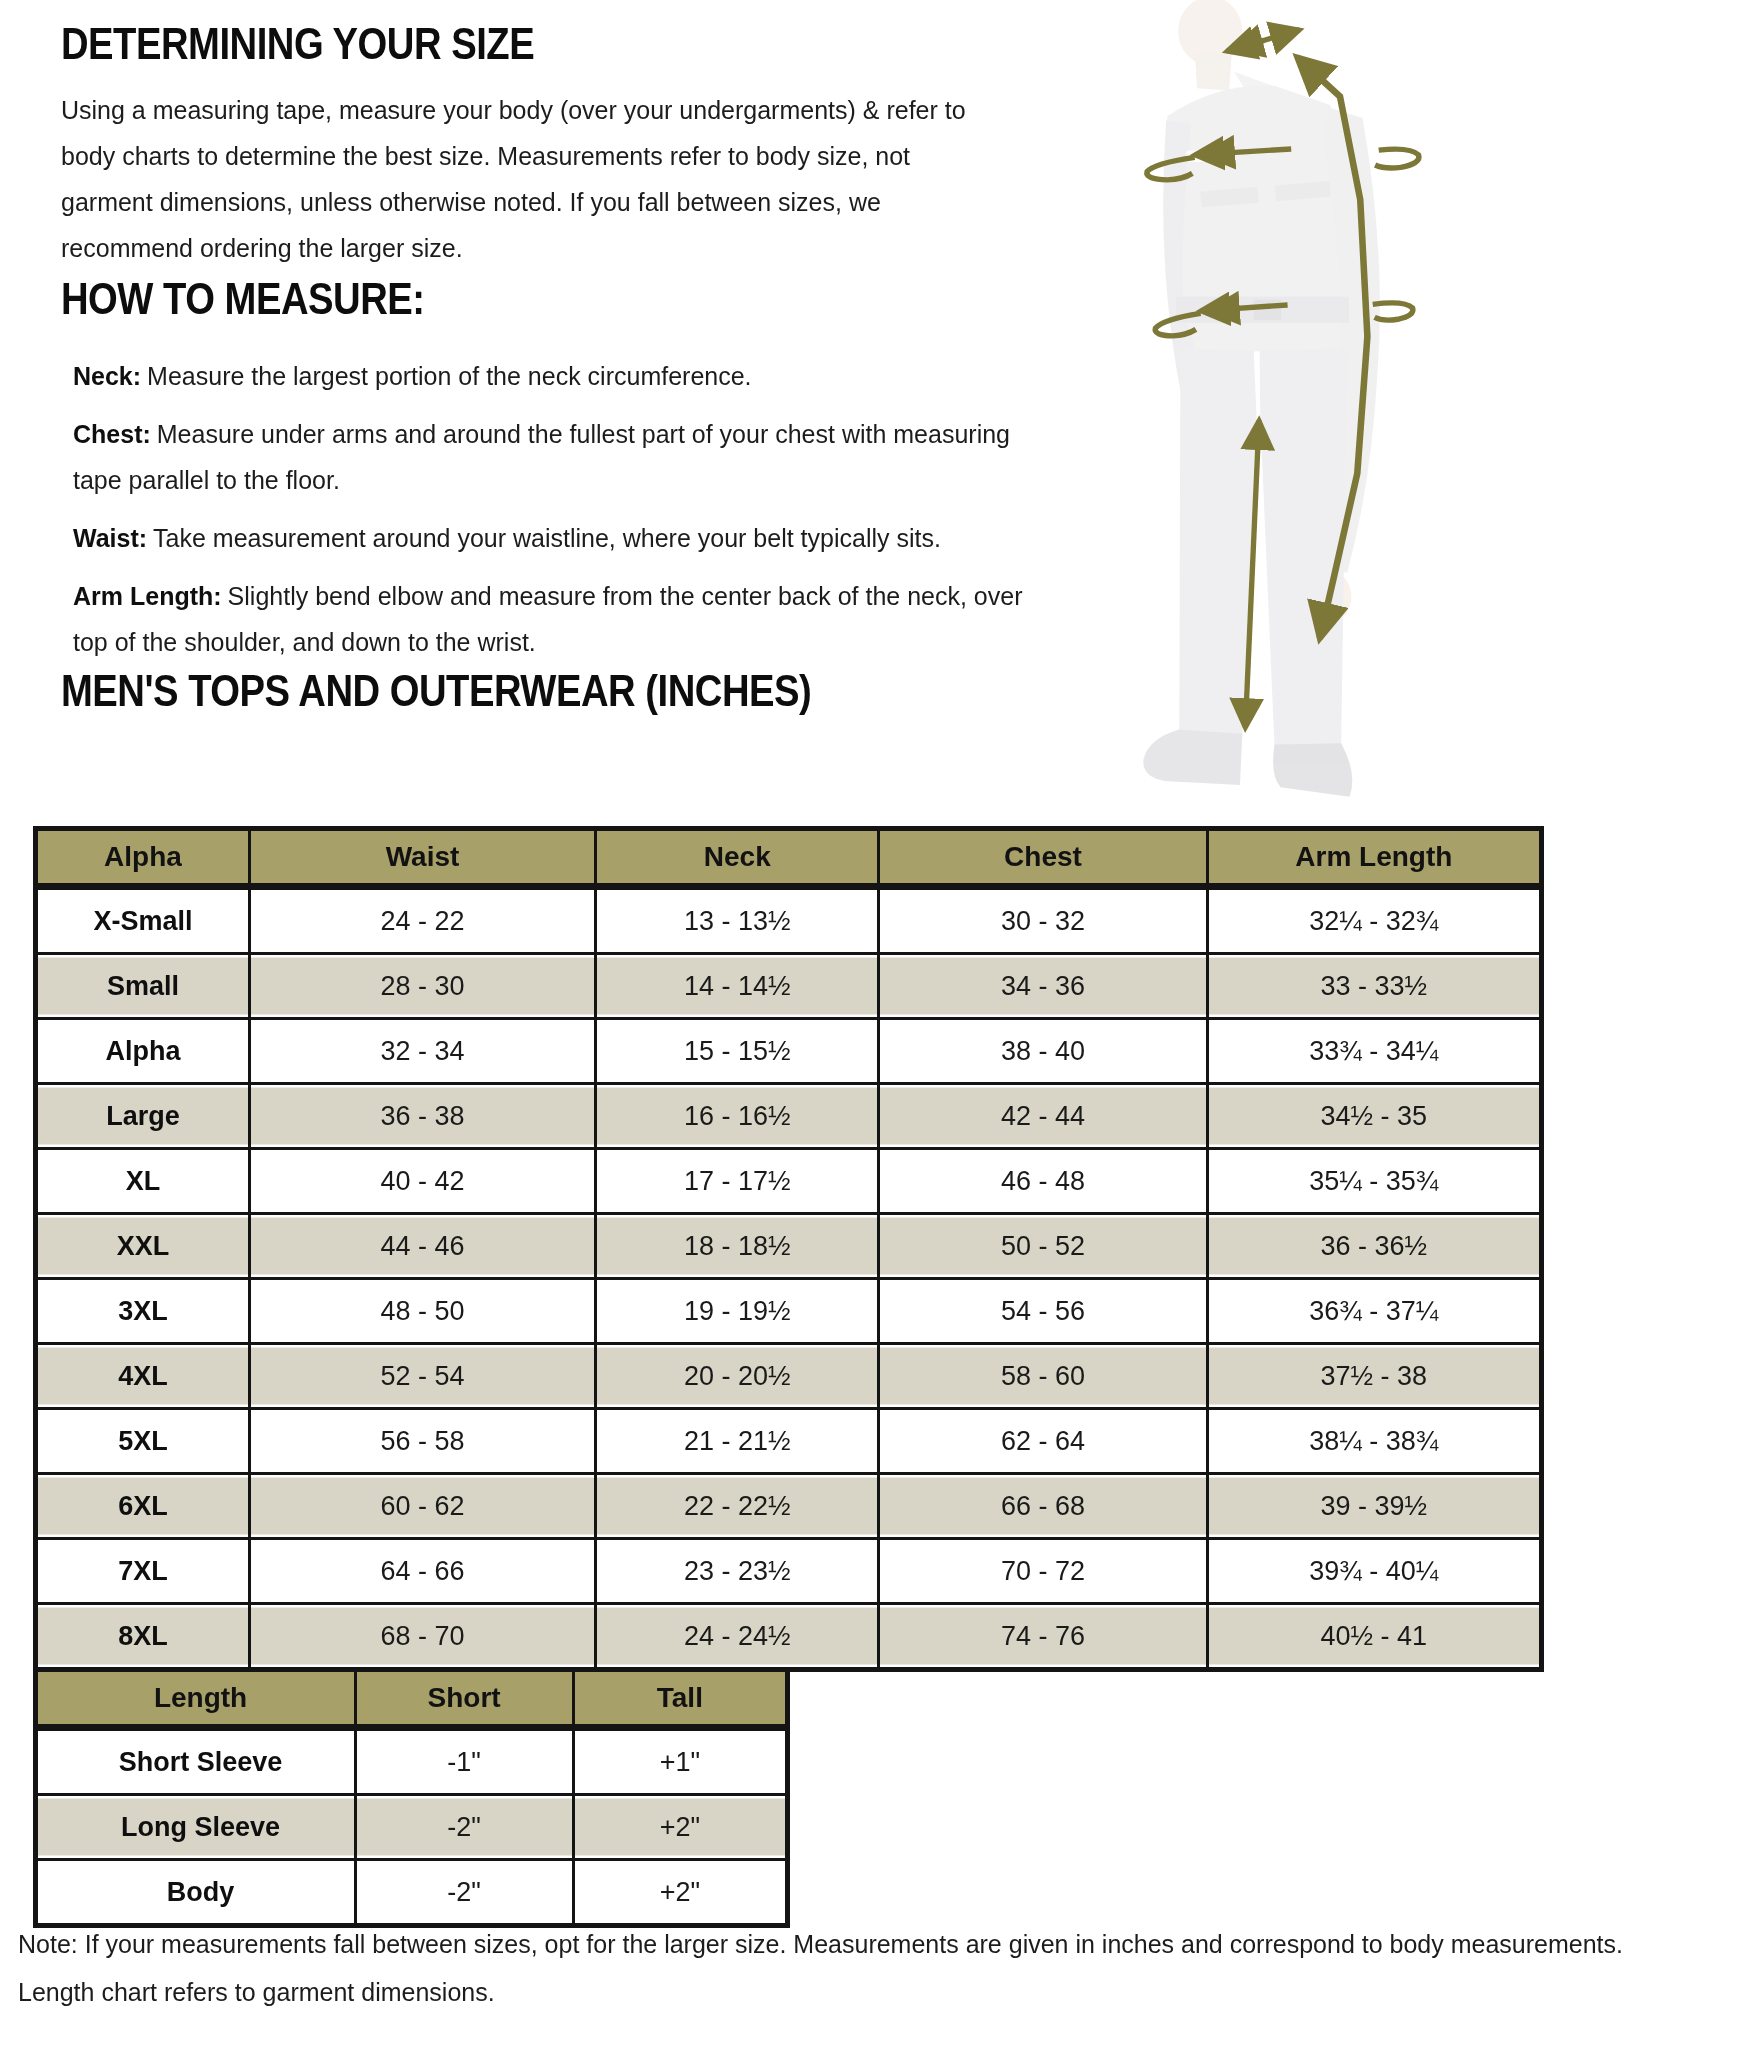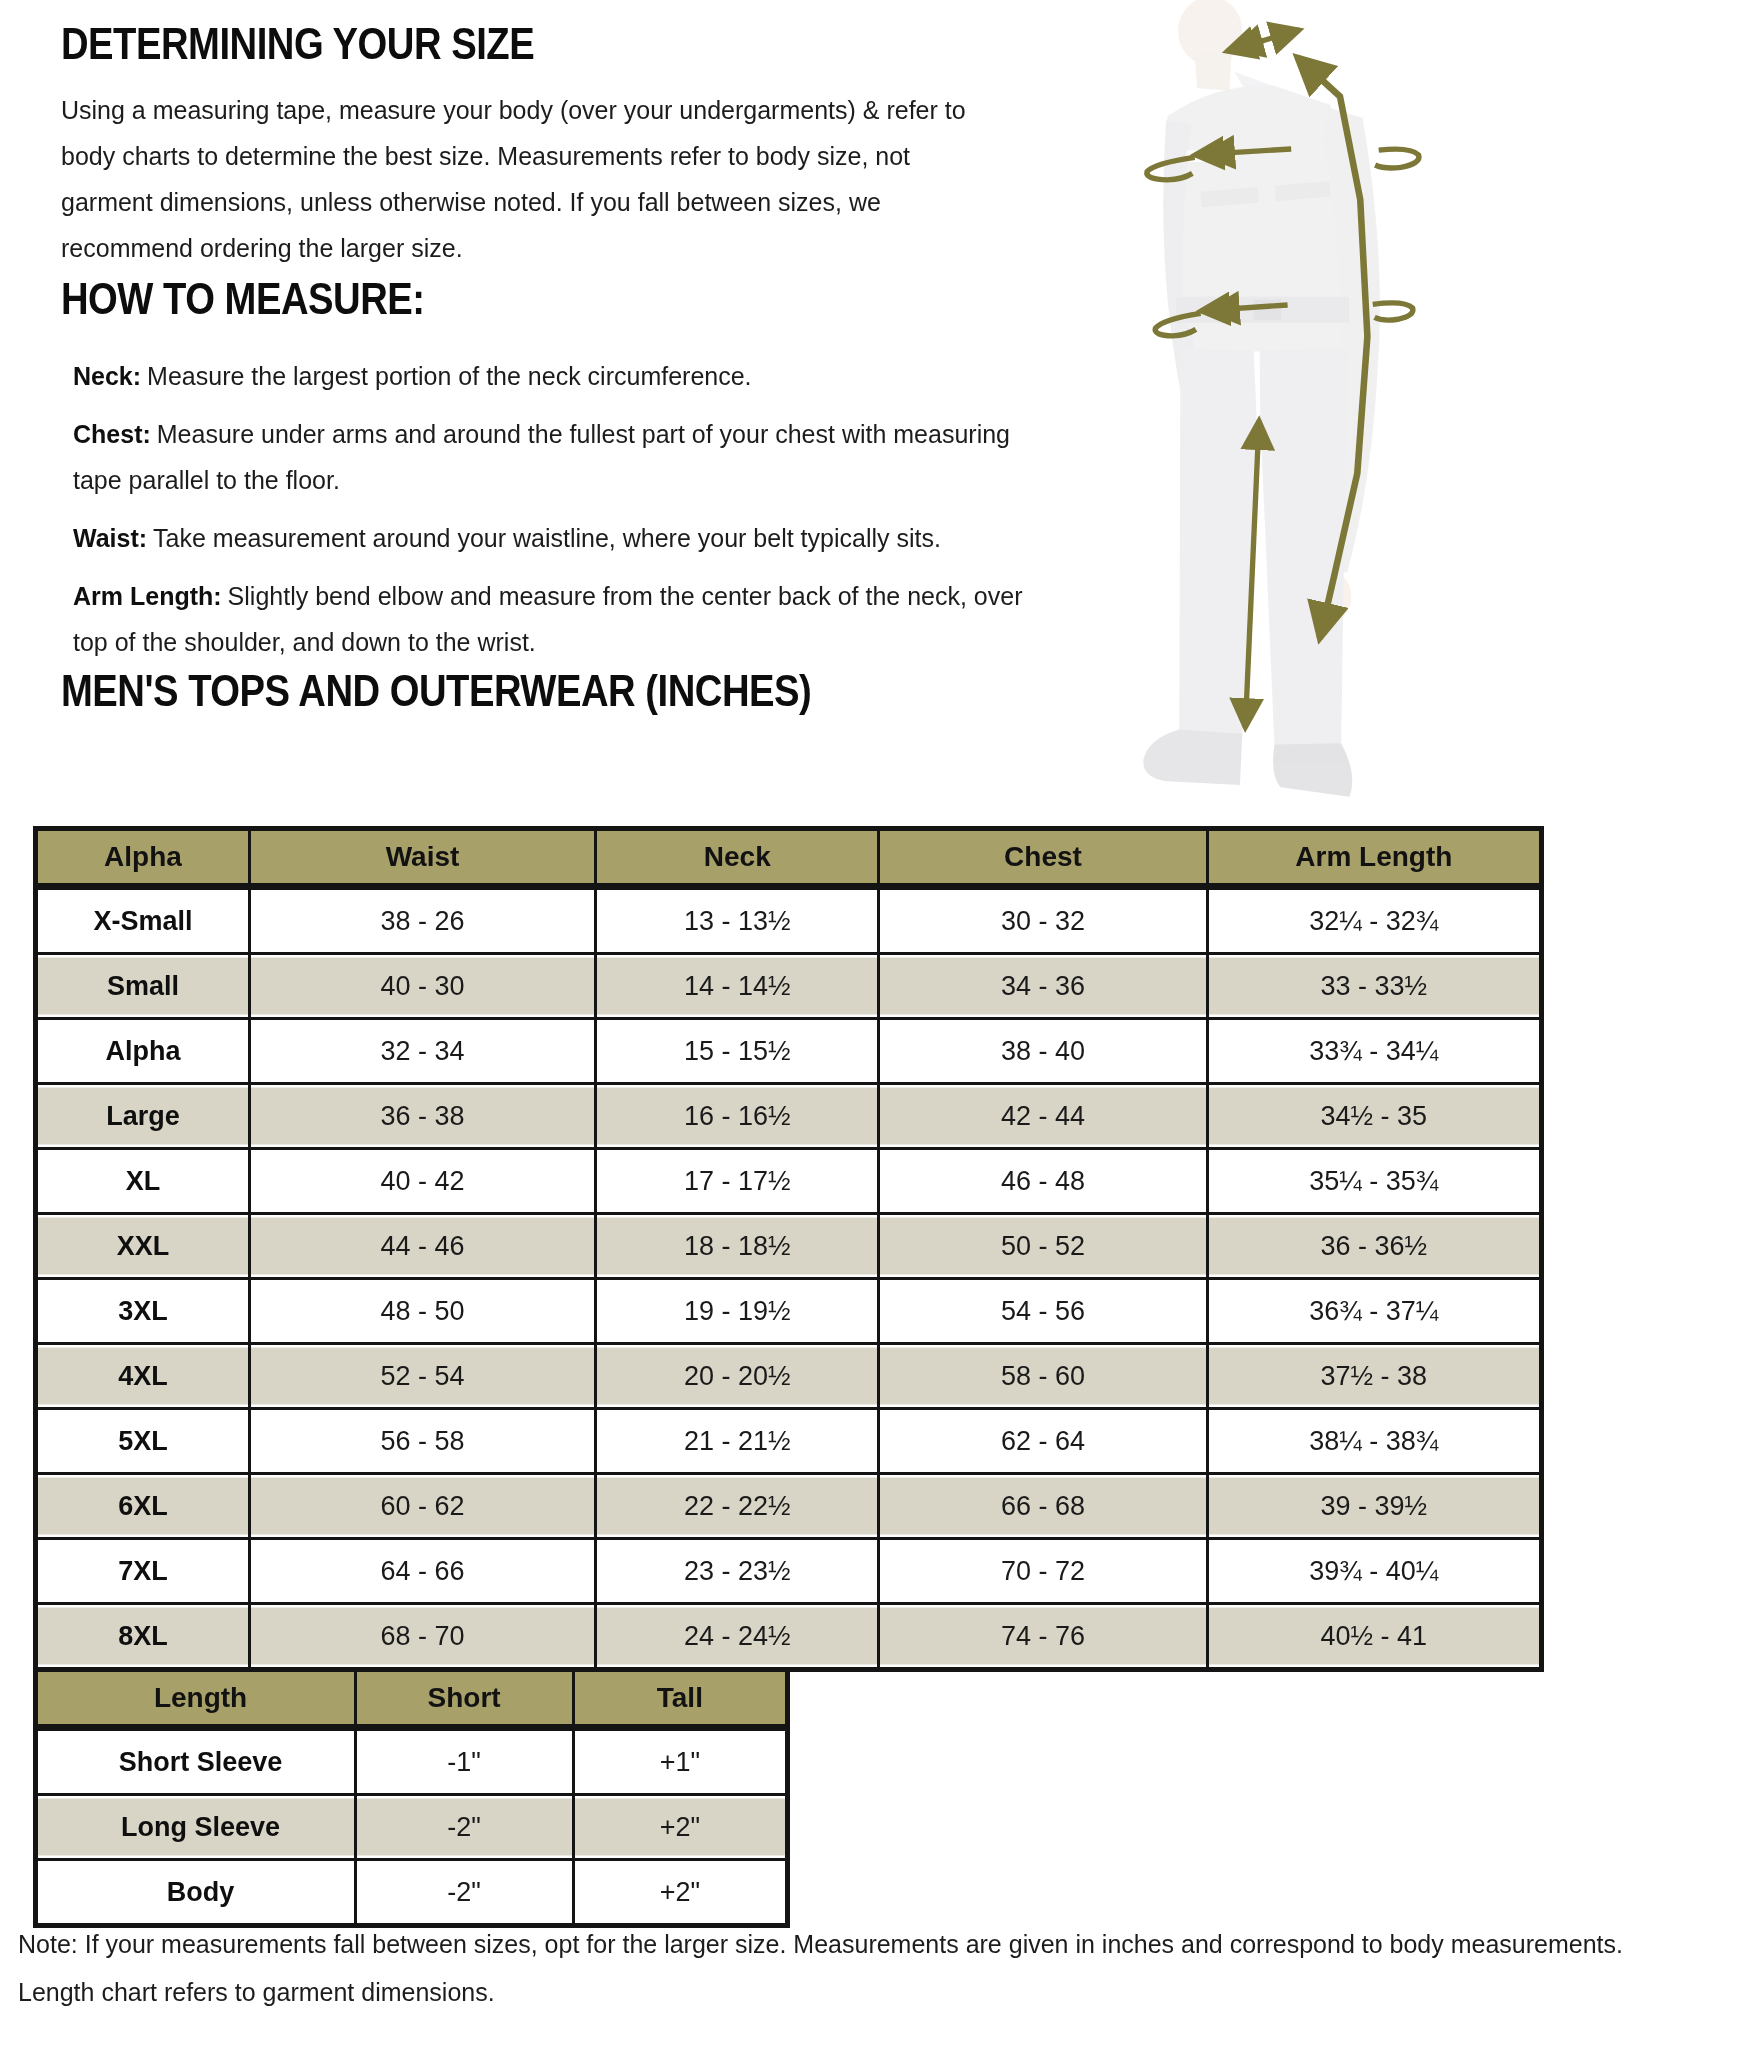--- a/index.html
+++ b/index.html
@@ -124,28 +124,28 @@
         <th>Alpha</th>
         <th>Waist</th>
         <th>Neck</th>
         <th>Chest</th>
         <th>Arm Length</th>
       </tr>
     </thead>
     <tbody>
       <tr>
           <td class="lbl">X-Small</td>
-          <td>38 - 26</td>
+          <td>24 - 22</td>
           <td>13 - 13½</td>
           <td>30 - 32</td>
           <td>32¼ - 32¾</td>
         </tr>
       <tr>
           <td class="lbl">Small</td>
-          <td>40 - 30</td>
+          <td>28 - 30</td>
           <td>14 - 14½</td>
           <td>34 - 36</td>
           <td>33 - 33½</td>
         </tr>
       <tr>
           <td class="lbl">Alpha</td>
           <td>32 - 34</td>
           <td>15 - 15½</td>
           <td>38 - 40</td>
           <td>33¾ - 34¼</td>

